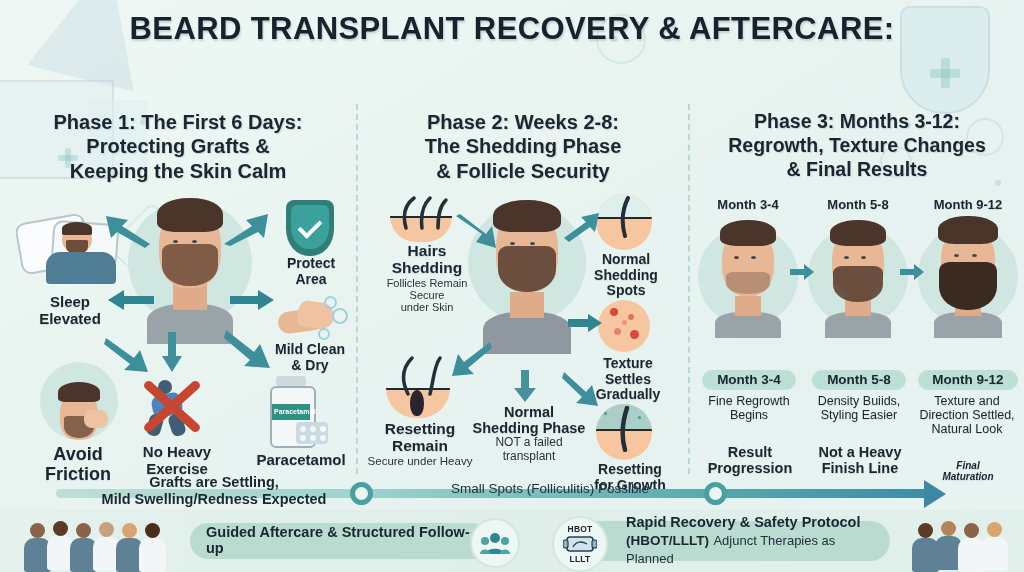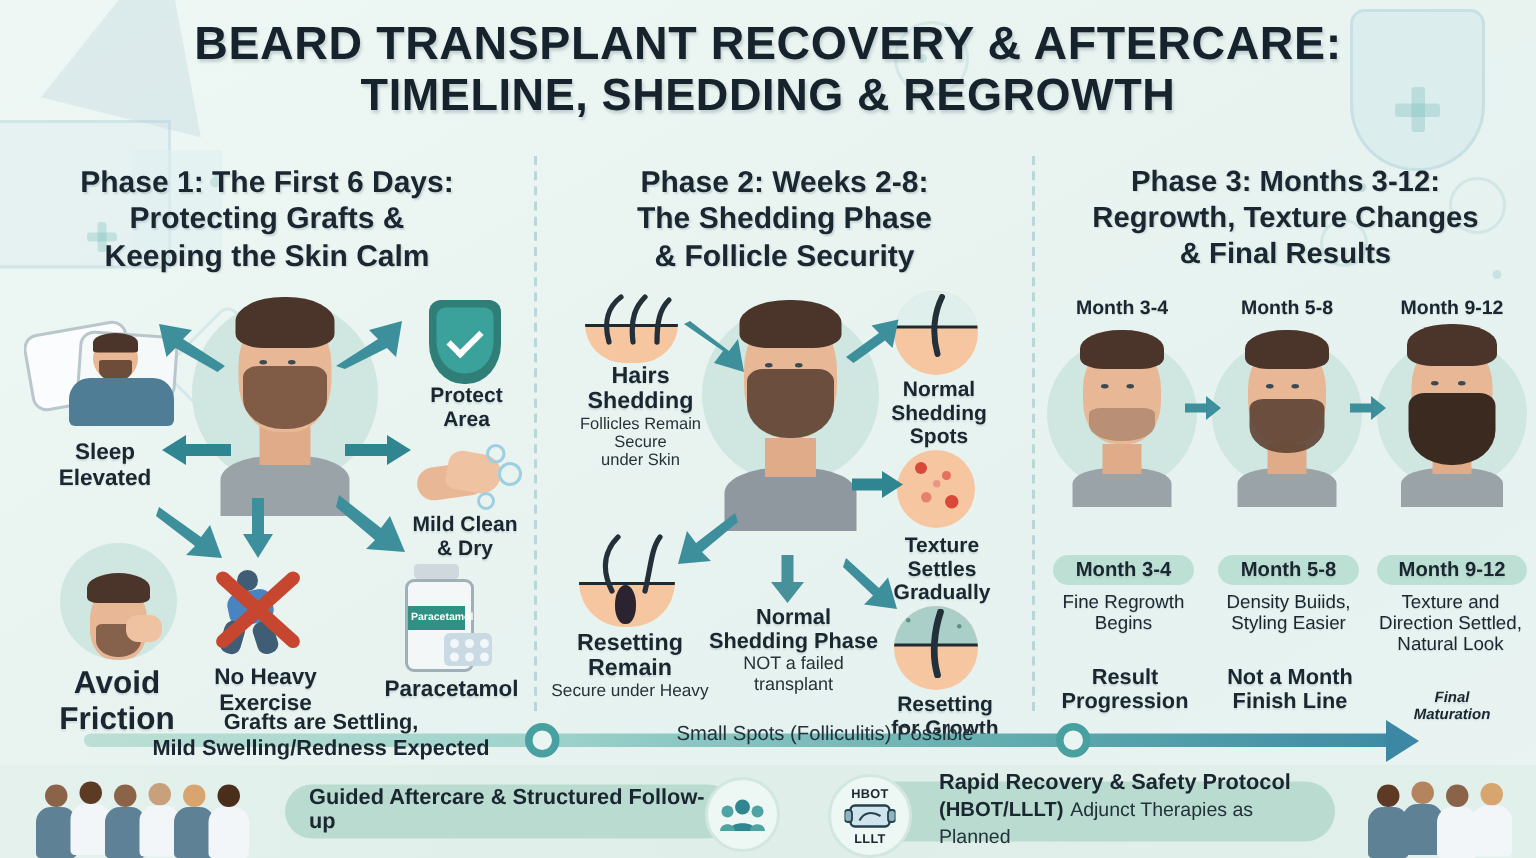--- a/index.html
+++ b/index.html
@@ -261,21 +261,20 @@
   <div class="cross" style="left:858px;top:536px;width:16px;height:16px;"></div>
   <div class="dot" style="left:140px;top:118px;width:7px;height:7px;"></div>
   <div class="dot" style="left:905px;top:122px;width:6px;height:6px;"></div>
   <div class="dot" style="left:995px;top:180px;width:6px;height:6px;"></div>
   <div class="dot" style="left:612px;top:36px;width:6px;height:6px;"></div>
   <div class="ring" style="left:596px;top:14px;width:46px;height:46px;"></div>
   <div class="ring" style="left:880px;top:146px;width:28px;height:28px;"></div>
 
   <div class="title-wrap">
     <div class="title-line title-line-1">BEARD TRANSPLANT RECOVERY &amp; AFTERCARE:</div>
-    <div class="title-line title-line-2">TIMELINE, SHEDDING &amp; REGROWTH</div>
   </div>
 
   <div class="columns">
 
     <div class="col col-1">
       <div class="phase-head">
         <div>Phase 1: The First 6 Days:</div>
         <div>Protecting Grafts &amp;</div>
         <div>Keeping the Skin Calm</div>
       </div>
@@ -305,21 +304,21 @@
       </div>
 
       <div class="circ" style="left:40px;top:258px;width:78px;height:78px;">
         <div style="position:absolute;left:20px;top:28px;width:38px;height:50px;background:#e8b795;border-radius:46% 46% 40% 40%;"></div>
         <div style="position:absolute;left:18px;top:20px;width:42px;height:20px;background:#4b342a;border-radius:50% 50% 18% 18%;"></div>
         <div style="position:absolute;left:24px;top:54px;width:30px;height:22px;background:#6d4c3a;opacity:.8;border-radius:14% 14% 50% 50%;"></div>
         <div style="position:absolute;left:44px;top:48px;width:24px;height:18px;background:#efc3a2;border-radius:8px;"></div>
         <div class="eye" style="left:29px;top:40px;"></div>
         <div class="eye" style="left:44px;top:40px;"></div>
       </div>
-      <div class="label" style="left:18px;top:340px;width:120px;font-size:21px;">
+      <div class="label" style="left:18px;top:340px;width:120px;font-size:18px;">
         <div>Avoid</div>
         <div>Friction</div>
       </div>
 
       <div style="position:absolute;left:134px;top:264px;width:78px;height:74px;">
         <div style="position:absolute;left:24px;top:12px;width:14px;height:14px;background:#3f5d75;border-radius:50%;"></div>
         <div style="position:absolute;left:18px;top:26px;width:30px;height:22px;background:#4a84c0;border-radius:8px;transform:rotate(-12deg);"></div>
         <div style="position:absolute;left:14px;top:46px;width:14px;height:22px;background:#3f5d75;border-radius:6px;transform:rotate(16deg);"></div>
         <div style="position:absolute;left:36px;top:46px;width:14px;height:22px;background:#3f5d75;border-radius:6px;transform:rotate(-18deg);"></div>
         <div style="position:absolute;left:2px;top:34px;width:72px;height:9px;background:#c6462f;border-radius:5px;transform:rotate(42deg);"></div>
@@ -607,21 +606,21 @@
         <div>Texture and</div>
         <div>Direction Settled,</div>
         <div>Natural Look</div>
       </div>
 
       <div class="label" style="left:4px;top:340px;width:112px;font-size:14.5px;">
         <div>Result</div>
         <div>Progression</div>
       </div>
       <div class="label" style="left:114px;top:340px;width:112px;font-size:14.5px;">
-        <div>Not a Month</div>
+        <div>Not a Heavy</div>
         <div>Finish Line</div>
       </div>
       <div class="label" style="left:222px;top:356px;width:112px;font-size:10px;font-style:italic;">
         <div>Final</div>
         <div>Maturation</div>
       </div>
     </div>
   </div>
 
   <div class="timeline">

